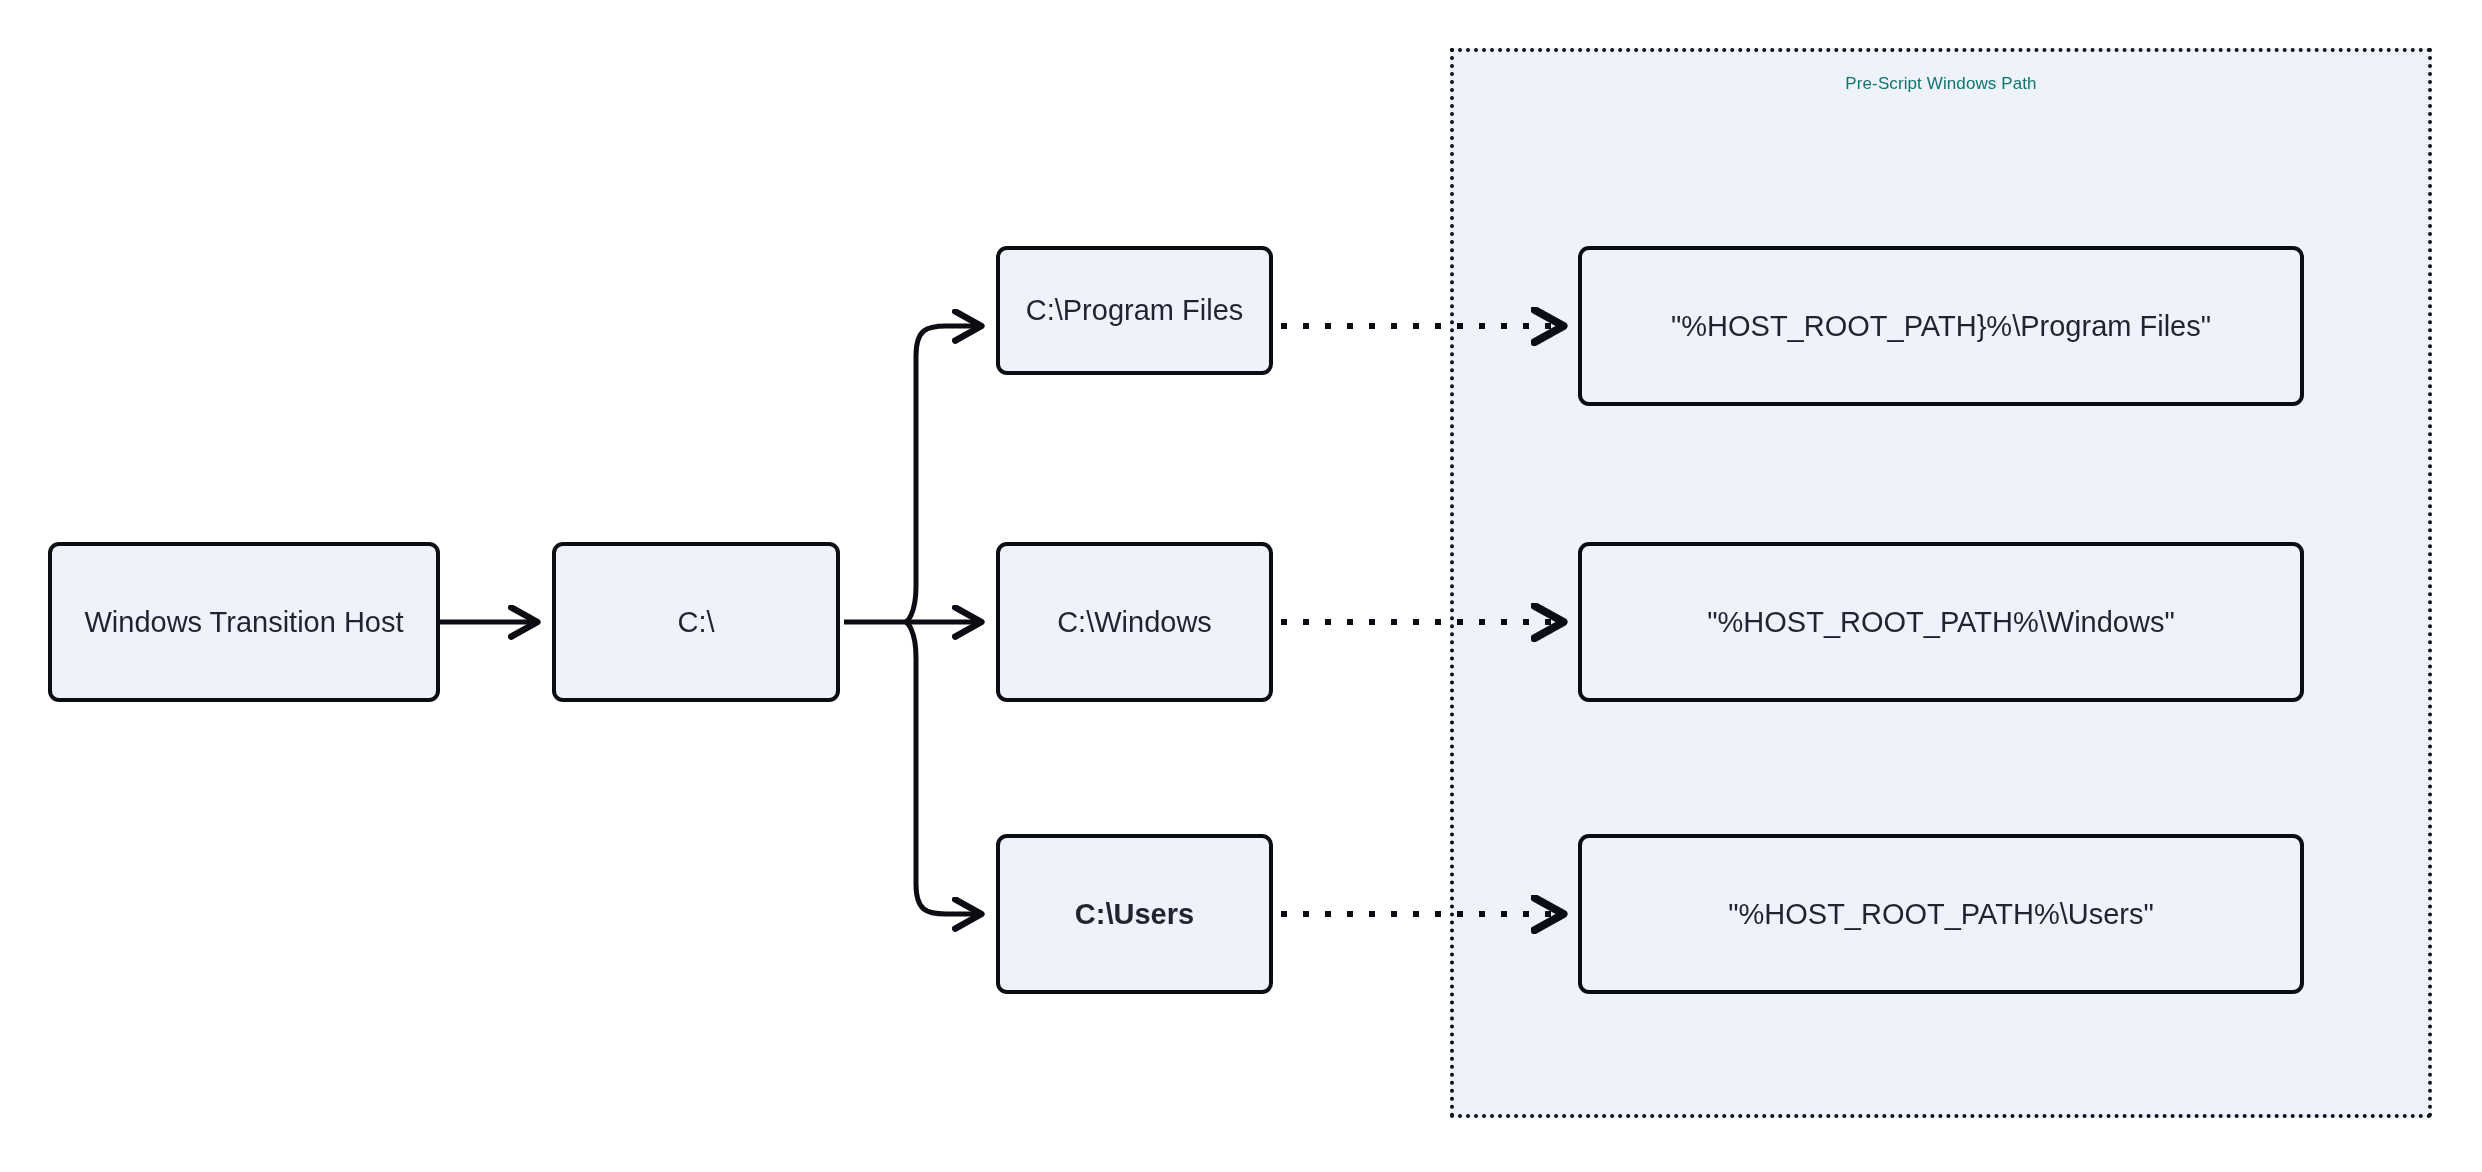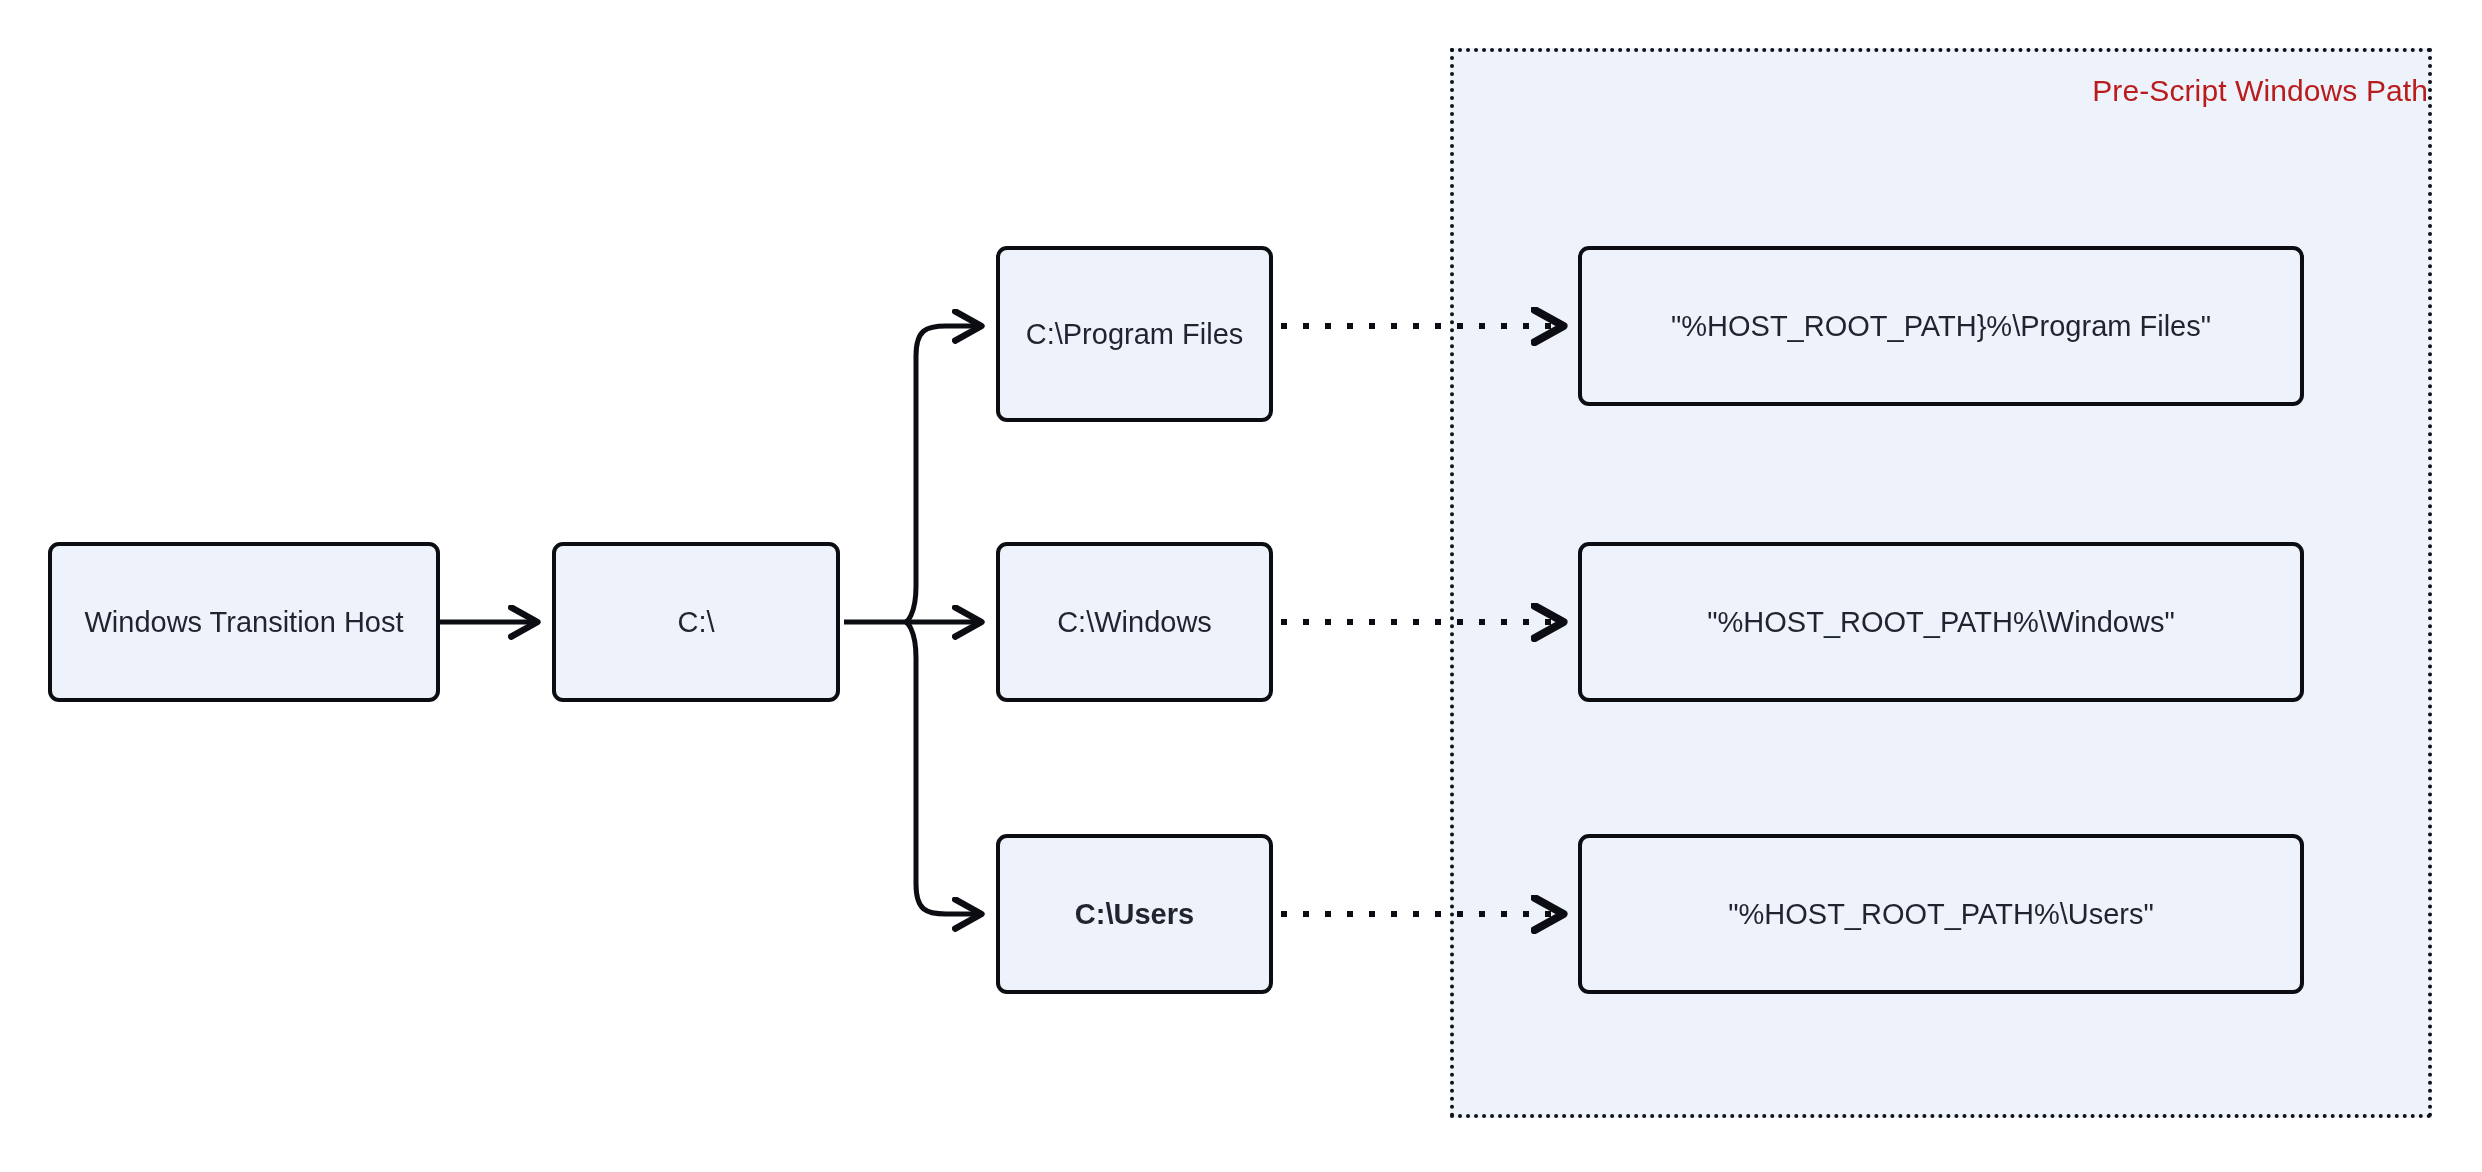--- a/index.html
+++ b/index.html
@@ -28,23 +28,23 @@
     height: 1070px;
     background: #eef2fb;
     border: 4px dotted #0f1115;
     box-sizing: border-box;
   }
   .subgraph-title {
     position: absolute;
     left: 0;
     top: 22px;
     width: 100%;
-    text-align: right;
-    font-size: 30px;
-    color: #b91c1c;
+    text-align: center;
+    font-size: 17px;
+    color: #0f766e;
     letter-spacing: 0.1px;
   }
   
   .node {
     position: absolute;
     box-sizing: border-box;
     background: #eef2fb;
     border: 4px solid #0b0d12;
     border-radius: 11px;
     display: flex;
@@ -52,21 +52,21 @@
     justify-content: center;
     text-align: center;
     font-size: 29px;
     color: #1f2430;
     padding: 4px 14px;
     line-height: 1.25;
     white-space: nowrap;
   }
   #node-host        { left: 48px;   top: 542px; width: 392px; height: 160px; }
   #node-cdrive      { left: 552px;  top: 542px; width: 288px; height: 160px; }
-  #node-programfiles{ left: 996px;  top: 246px; width: 277px; height: 176px; }
+  #node-programfiles{ left: 996px;  top: 246px; width: 277px; height: 129px; }
   #node-windows     { left: 996px;  top: 542px; width: 277px; height: 160px; }
   #node-users       { left: 996px;  top: 834px; width: 277px; height: 160px; font-weight: bold; }
   #node-mapped-pf   { left: 1578px; top: 246px; width: 726px; height: 160px; }
   #node-mapped-win  { left: 1578px; top: 542px; width: 726px; height: 160px; }
   #node-mapped-usr  { left: 1578px; top: 834px; width: 726px; height: 160px; }
 
   
   #edges {
     position: absolute;
     left: 0;

